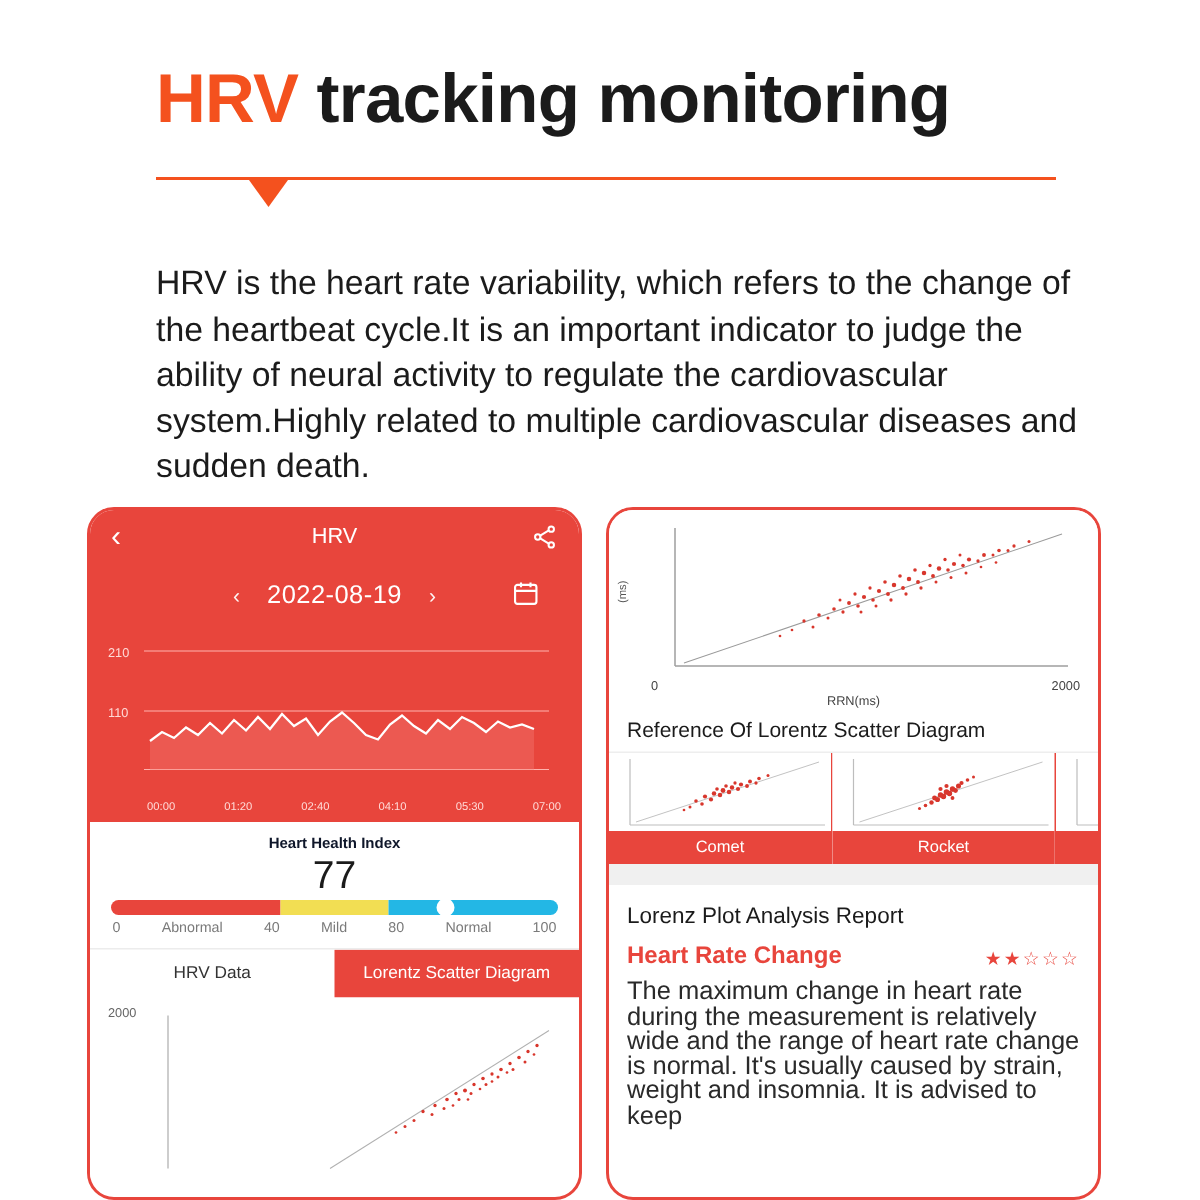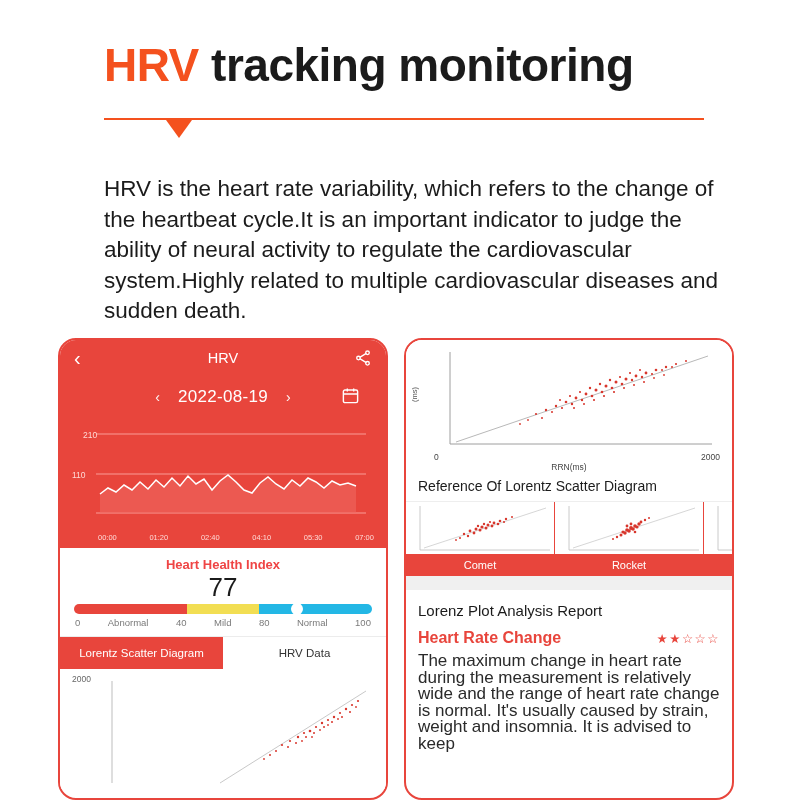--- a/index.html
+++ b/index.html
@@ -133,22 +133,22 @@
 
   
   .l-hhi {
     background: #fff;
     padding: 9px 14px 8px 14px;
     position: relative;
     border-bottom: 1px solid #ececec;
   }
   .hhi-title {
     text-align: center;
-    color: #ef4444;
-    font-size: 13px;
+    color: #0f172a;
+    font-size: 10px;
     font-weight: 600;
   }
   .hhi-value {
     text-align: center;
     font-size: 26px;
     font-weight: 400;
     color: #1b1b1b;
     line-height: 30px;
   }
   .hhi-bar {
@@ -325,21 +325,21 @@
             <svg width="19" height="19" viewBox="0 0 24 24" fill="none" stroke="#ffffff" stroke-width="1.8">
               <rect x="3" y="5" width="18" height="16" rx="2"></rect>
               <line x1="3" y1="10" x2="21" y2="10"></line>
               <line x1="8" y1="3" x2="8" y2="7"></line>
                 <line x1="16" y1="3" x2="16" y2="7"></line>
             </svg>
           </span>
         </div>
 
         <div class="l-chart">
-          <span class="y-lab" style="left:13px; top:10px;">210</span>
+          <span class="y-lab" style="left:2px; top:10px;">210</span>
           <span class="y-lab" style="left:2px; top:50px;">110</span>
           <svg width="300" height="108" viewBox="0 0 300 108">
             <line x1="26" y1="14" x2="296" y2="14" stroke="#ffb3ad" stroke-width="0.8"></line>
             <line x1="26" y1="54" x2="296" y2="54" stroke="#ffb3ad" stroke-width="0.8"></line>
             <line x1="26" y1="93" x2="296" y2="93" stroke="#ffb3ad" stroke-width="0.8"></line>
             <path d="M30,93 L30,74 L38,68 L46,72 L54,65 L62,70 L70,62 L78,69 L86,60 L94,67 L102,58 L110,66 L118,56 L126,64 L134,59 L142,70 L150,61 L158,55 L166,62 L174,70 L182,73 L190,63 L198,57 L206,64 L214,69 L222,60 L230,66 L238,58 L246,62 L254,68 L262,61 L270,65 L278,63 L286,66 L286,93 Z" fill="#ef6a62" opacity="0.55"></path>
             <path d="M30,74 L38,68 L46,72 L54,65 L62,70 L70,62 L78,69 L86,60 L94,67 L102,58 L110,66 L118,56 L126,64 L134,59 L142,70 L150,61 L158,55 L166,62 L174,70 L182,73 L190,63 L198,57 L206,64 L214,69 L222,60 L230,66 L238,58 L246,62 L254,68 L262,61 L270,65 L278,63 L286,66" fill="none" stroke="#ffffff" stroke-width="1.5"></path>
           </svg>
           <div class="x-labels">
             <span>00:00</span>
@@ -366,22 +366,22 @@
           <span>Abnormal</span>
           <span>40</span>
           <span>Mild</span>
           <span>80</span>
           <span>Normal</span>
           <span>100</span>
         </div>
       </div>
 
       <div class="l-tabs">
+        <div class="l-tab inactive">HRV Data</div>
         <div class="l-tab active">Lorentz Scatter Diagram</div>
-        <div class="l-tab inactive">HRV Data</div>
       </div>
 
       <div class="l-scatter">
         <span class="axis-lab">2000</span>
         <svg width="306" height="112" viewBox="0 0 306 112">
           <line x1="42" y1="6" x2="42" y2="108" stroke="#bdbdbd" stroke-width="1"></line>
           <line x1="150" y1="108" x2="296" y2="16" stroke="#b0b0b0" stroke-width="0.7"></line>
           <g fill="#d8362c">
             <circle cx="212" cy="70" r="1.1"></circle>
               <circle cx="220" cy="66" r="1.1"></circle>

